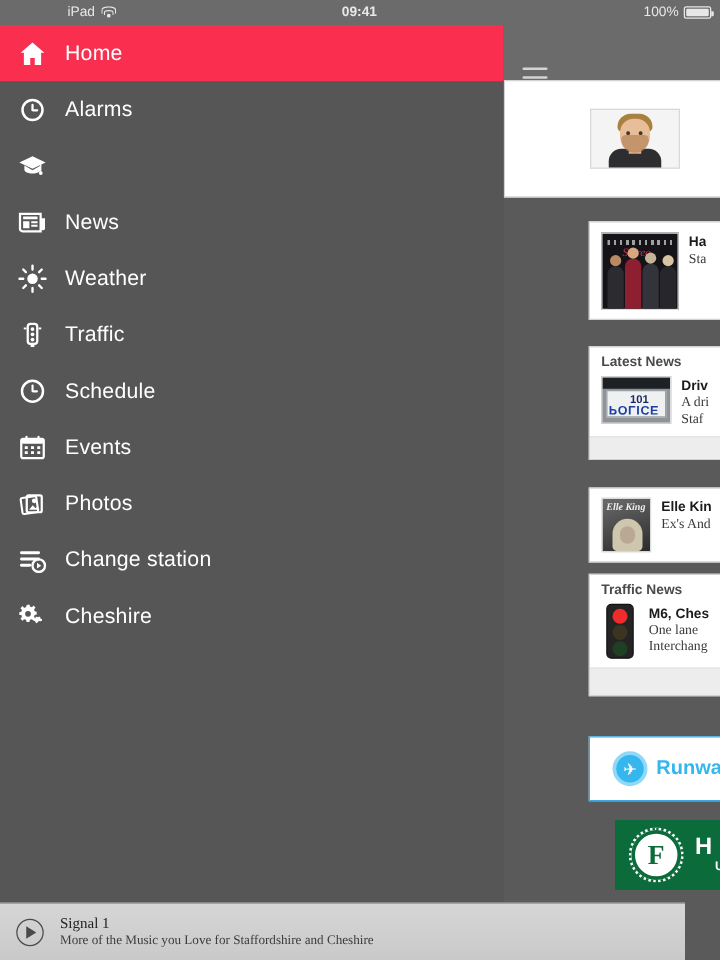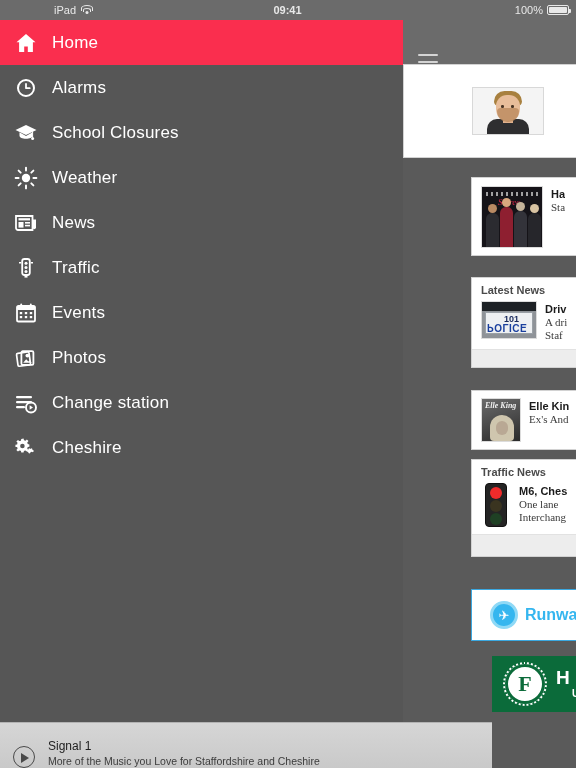--- a/index.html
+++ b/index.html
@@ -165,23 +165,23 @@
   }
   .menu-item {
     height:45px; display:flex; align-items:center; color:#ffffff;
   }
   .menu-item.active { background:#fa2e4e; }
   .menu-icon { width:52px; display:flex; align-items:center; justify-content:center; flex:0 0 52px; }
   .menu-label { font-size:17px; letter-spacing:.2px; }
 
   
   .player {
-    position:absolute; left:0; bottom:0; width:492px; height:46px;
+    position:absolute; left:0; bottom:0; width:548px; height:46px;
     background:linear-gradient(#d6d6d6,#c9c9c9);
-    border-top:1px solid #b3b3b3; display:flex; align-items:flex-end; z-index:50;
+    border-top:1px solid #b3b3b3; display:flex; align-items:center; z-index:50;font-family:Liberation Serif, serif;
   }
   .play-btn {
     width:22px; height:22px; border:1.5px solid #4a4a4a; border-radius:50%;
     margin-left:13px; position:relative; flex:0 0 auto;
   }
   .play-btn::after {
     content:""; position:absolute; left:7px; top:5.5px;
     border-left:8px solid #4a4a4a; border-top:5px solid transparent; border-bottom:5px solid transparent;
   }
   .player-text { margin-left:13px; }
@@ -337,59 +337,68 @@
       </div>
       <div class="menu-item">
         <span class="menu-icon">
           <svg width="24" height="24" viewBox="0 0 24 24" fill="#fff">
             <path d="M12 4 L1.5 9 L12 14 L22.5 9 Z"></path>
             <path d="M5.5 11.3 v3.4 c0 1.7 2.9 3 6.5 3 s6.5-1.3 6.5-3 v-3.4 L12 15.1 Z"></path>
             <circle cx="18.6" cy="17.4" r="1.5"></circle>
             <rect x="18.1" y="10.3" width="1" height="6.2"></rect>
           </svg>
         </span>
-        <span class="menu-label">School Closures</span>
-      </div>
-      <div class="menu-item">
-        <span class="menu-icon">
-          <svg width="24" height="24" viewBox="0 0 24 24" fill="#fff">
-            <circle cx="12" cy="12" r="4.2"></circle>
-            <g stroke="#fff" stroke-width="1.9" stroke-linecap="round">
-              <path d="M12 1.6v3M12 19.4v3M1.6 12h3M19.4 12h3M4.6 4.6l2.1 2.1M17.3 17.3l2.1 2.1M19.4 4.6l-2.1 2.1M6.7 17.3l-2.1 2.1"></path>
-            </g>
-          </svg>
-        </span>
-        <span class="menu-label">Weather</span>
       </div>
       <div class="menu-item">
         <span class="menu-icon">
           <svg width="24" height="24" viewBox="0 0 24 24" fill="#fff">
             <path d="M2 5h16.5v14H4a2 2 0 01-2-2Z" fill="none" stroke="#fff" stroke-width="1.8"></path>
             <rect x="4.5" y="7.2" width="11.5" height="2.2"></rect>
             <rect x="4.5" y="11" width="5" height="5.6"></rect>
             <rect x="11" y="11" width="5" height="1.6"></rect>
             <rect x="11" y="13.8" width="5" height="1.6"></rect>
             <path d="M18.5 8.5H22v8.6a1.9 1.9 0 01-3.5 0Z"></path>
           </svg>
         </span>
         <span class="menu-label">News</span>
+      </div>
+      <div class="menu-item">
+        <span class="menu-icon">
+          <svg width="24" height="24" viewBox="0 0 24 24" fill="#fff">
+            <circle cx="12" cy="12" r="4.2"></circle>
+            <g stroke="#fff" stroke-width="1.9" stroke-linecap="round">
+              <path d="M12 1.6v3M12 19.4v3M1.6 12h3M19.4 12h3M4.6 4.6l2.1 2.1M17.3 17.3l2.1 2.1M19.4 4.6l-2.1 2.1M6.7 17.3l-2.1 2.1"></path>
+            </g>
+          </svg>
+        </span>
+        <span class="menu-label">Weather</span>
       </div>
       <div class="menu-item">
         <span class="menu-icon">
           <svg width="24" height="24" viewBox="0 0 24 24" fill="#fff">
             <rect x="8.2" y="3" width="7.6" height="16" rx="2.2" fill="none" stroke="#fff" stroke-width="1.8"></rect>
             <circle cx="12" cy="7.2" r="1.5"></circle>
             <circle cx="12" cy="11.4" r="1.5"></circle>
             <circle cx="12" cy="15.6" r="1.5"></circle>
             <rect x="10.5" y="19" width="3" height="2.6"></rect>
             <rect x="5" y="6" width="2.2" height="1.5"></rect>
             <rect x="16.8" y="6" width="2.2" height="1.5"></rect>
           </svg>
         </span>
         <span class="menu-label">Traffic</span>
+      </div>
+      <div class="menu-item">
+        <span class="menu-icon">
+          <svg width="24" height="24" viewBox="0 0 24 24" fill="#fff">
+            <path d="M12 2.6a9.4 9.4 0 100 18.8 9.4 9.4 0 000-18.8zm0 2a7.4 7.4 0 110 14.8 7.4 7.4 0 010-14.8z"></path>
+            <rect x="11.2" y="6.6" width="1.7" height="6.2" rx=".85"></rect>
+            <rect x="11.8" y="11.2" width="4.6" height="1.7" rx=".85"></rect>
+          </svg>
+        </span>
+        <span class="menu-label">Schedule</span>
       </div>
       <div class="menu-item">
         <span class="menu-icon">
           <svg width="24" height="24" viewBox="0 0 24 24" fill="#fff">
             <rect x="3" y="5" width="18" height="15.5" rx="1.6" fill="none" stroke="#fff" stroke-width="1.8"></rect>
             <rect x="3" y="5" width="18" height="4" rx="1.6"></rect>
             <rect x="6.3" y="2.6" width="1.8" height="4" rx=".9"></rect>
             <rect x="15.9" y="2.6" width="1.8" height="4" rx=".9"></rect>
             <g>
               <rect x="5.8" y="11" width="2.4" height="2.2"></rect>

